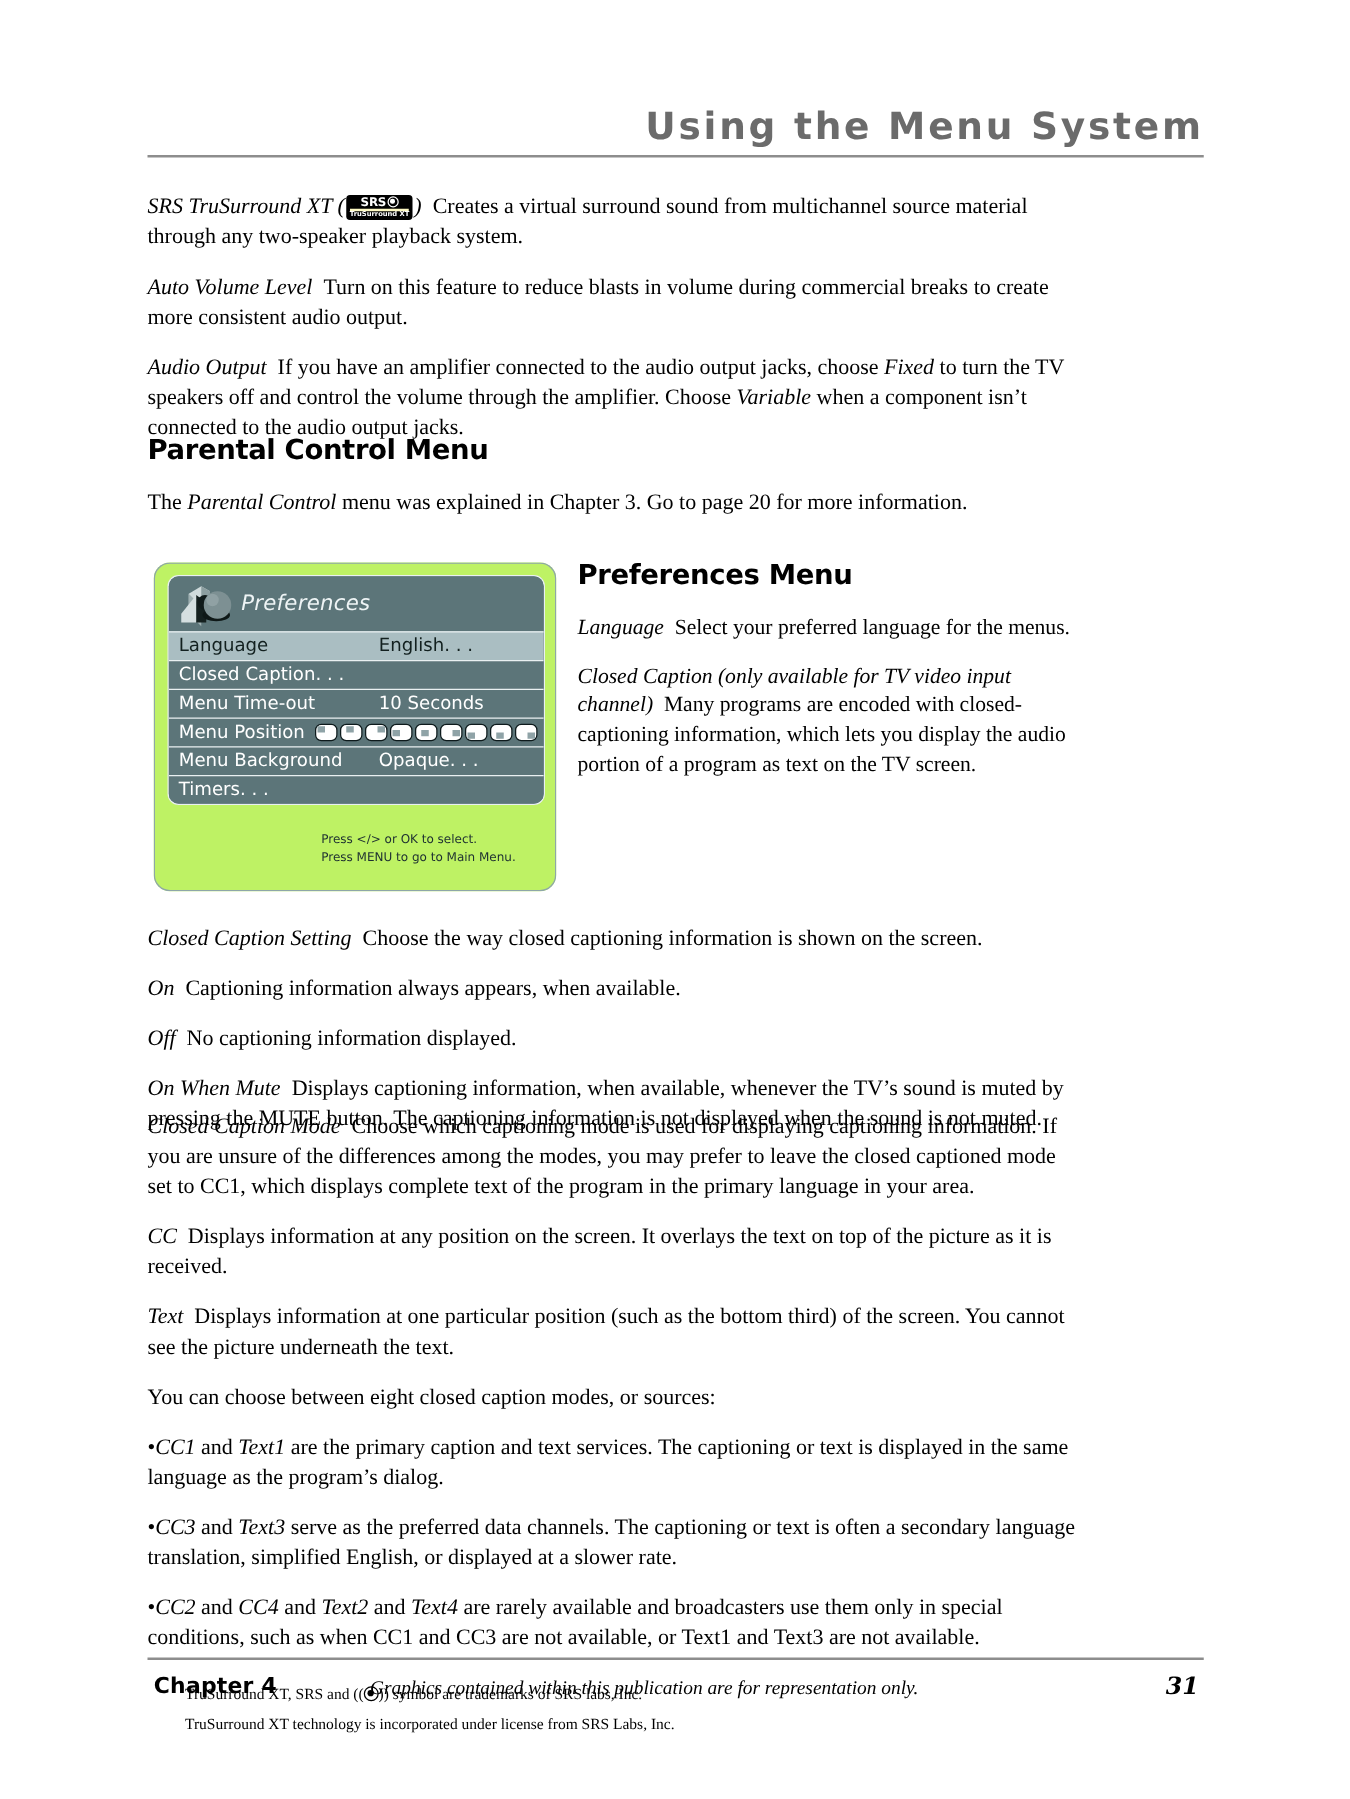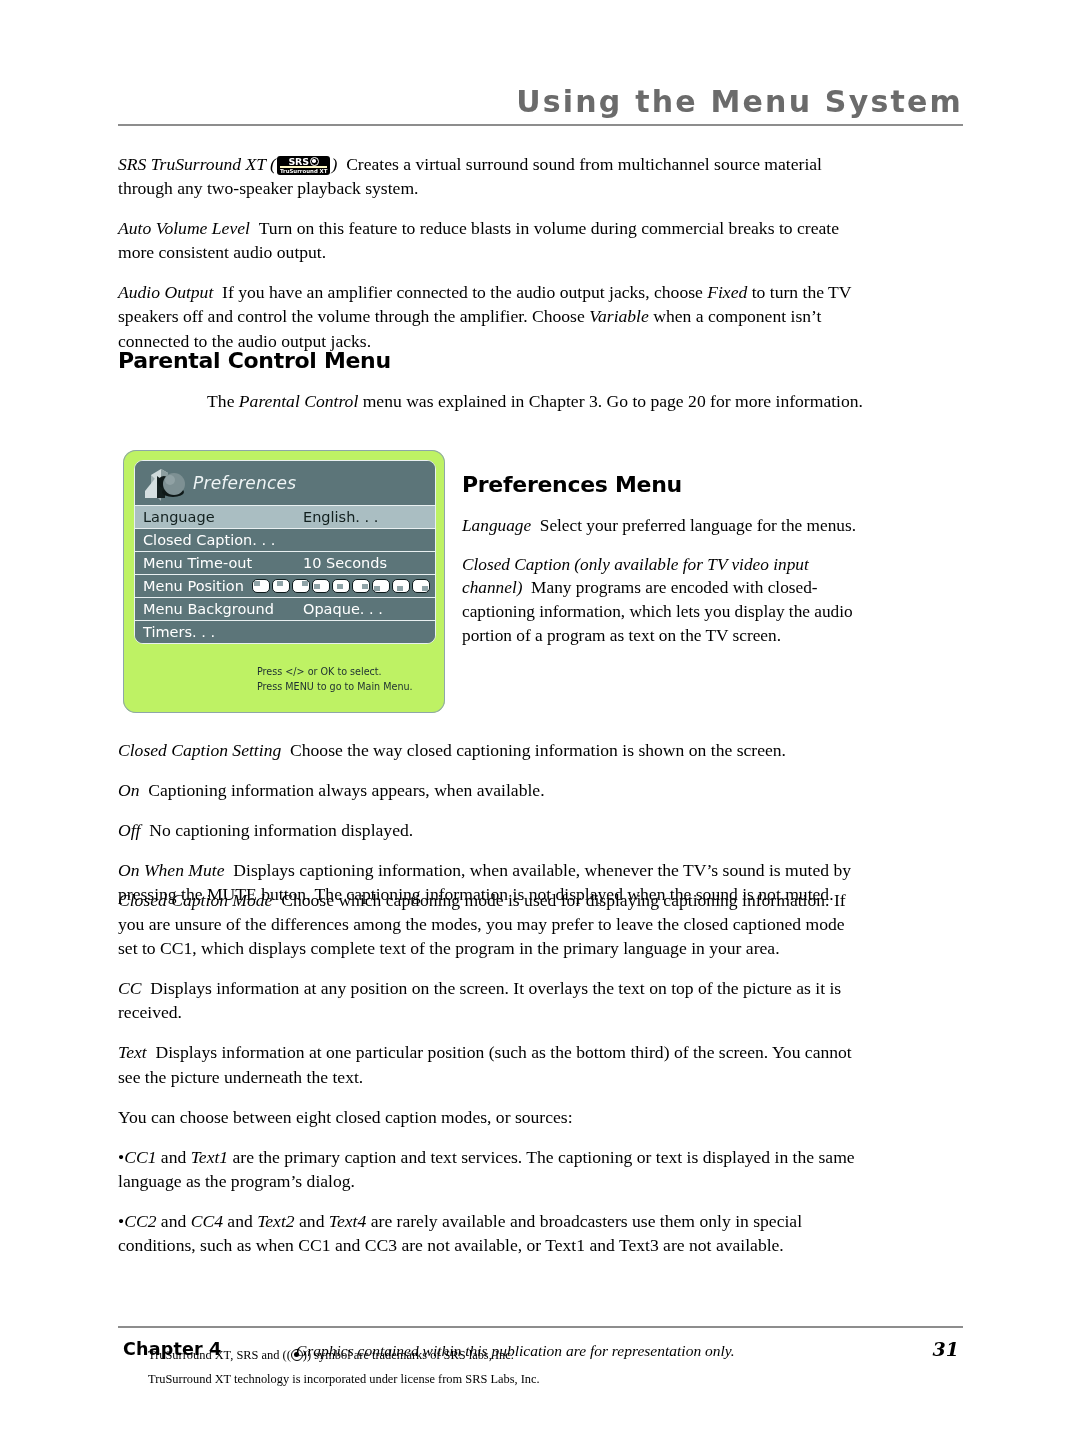--- a/index.html
+++ b/index.html
@@ -235,21 +235,21 @@
     bottom: 18px;
     font-family: "DejaVu Sans", sans-serif;
     font-size: 9.6px;
     color: #1d2f31;
     line-height: 1.55;
   }
 
   
   .right-col {
     position: absolute;
-    left: 462px; top: 472px;
+    left: 462px; top: 448px;
     width: 400px;
   }
   .right-col p.para { font-size: 17.3px; margin-bottom: 15px; }
 
   
   .indent1 { margin-left: 40px; }
   .indent2 { margin-left: 62px; }
 
   
   .trademarks {
@@ -313,21 +313,21 @@
       <span class="term">Auto Volume Level</span>&nbsp;&nbsp;<span>Turn on this feature to reduce blasts in volume during commercial breaks to create more consistent audio output.</span>
     </p>
 
     <p class="para">
       <span class="term">Audio Output</span>&nbsp;&nbsp;<span>If you have an amplifier connected to the audio output jacks, choose </span><span class="term">Fixed</span><span> to turn the TV speakers off and control the volume through the amplifier. Choose </span><span class="term">Variable</span><span> when a component isn’t connected to the audio output jacks.</span>
     </p>
   </div>
 
   <div class="body-col" style="top:348px;">
     <h2 class="section-title">Parental Control Menu</h2>
-    <p class="para" style="margin-top:16px;text-align:right;">
+    <p class="para" style="margin-top:16px;">
       <span>The </span><span class="term">Parental Control</span><span> menu was explained in Chapter 3. Go to page 20 for more information.</span>
     </p>
   </div>
 
   <div class="menu-graphic">
     <div class="menu-inner">
 
       <div class="menu-titlebar">
         <div class="menu-title-icon">
           <svg width="50" height="40" viewBox="0 0 50 40">
@@ -439,20 +439,23 @@
     </p>
     <p class="para indent2">
       <span class="term">Text</span>&nbsp;&nbsp;<span>Displays information at one particular position (such as the bottom third) of the screen. You cannot see the picture underneath the text.</span>
     </p>
     <p class="para indent2">You can choose between eight closed caption modes, or sources:</p>
 
     <p class="para indent2">
       <span>•</span><span class="term">CC1</span><span> and </span><span class="term">Text1</span><span> are the primary caption and text services. The captioning or text is displayed in the same language as the program’s dialog.</span>
     </p>
 
+    <p class="para indent2">
+      <span>•</span><span class="term">CC3</span><span> and </span><span class="term">Text3</span><span> serve as the preferred data channels. The captioning or text is often a secondary language translation, simplified English, or displayed at a slower rate.</span>
+    </p>
 
     <p class="para indent2">
       <span>•</span><span class="term">CC2</span><span> and </span><span class="term">CC4</span><span> and </span><span class="term">Text2</span><span> and </span><span class="term">Text4</span><span> are rarely available and broadcasters use them only in special conditions, such as when CC1 and CC3 are not available, or Text1 and Text3 are not available.</span>
     </p>
   </div>
 
   <div class="trademarks">
     <div><span>TruSurround XT, SRS and ((</span><span class="srs-inline"></span><span>)) symbol are trademarks of SRS labs, Inc.</span></div>
     <div>TruSurround XT technology is incorporated under license from SRS Labs, Inc.</div>
   </div>

